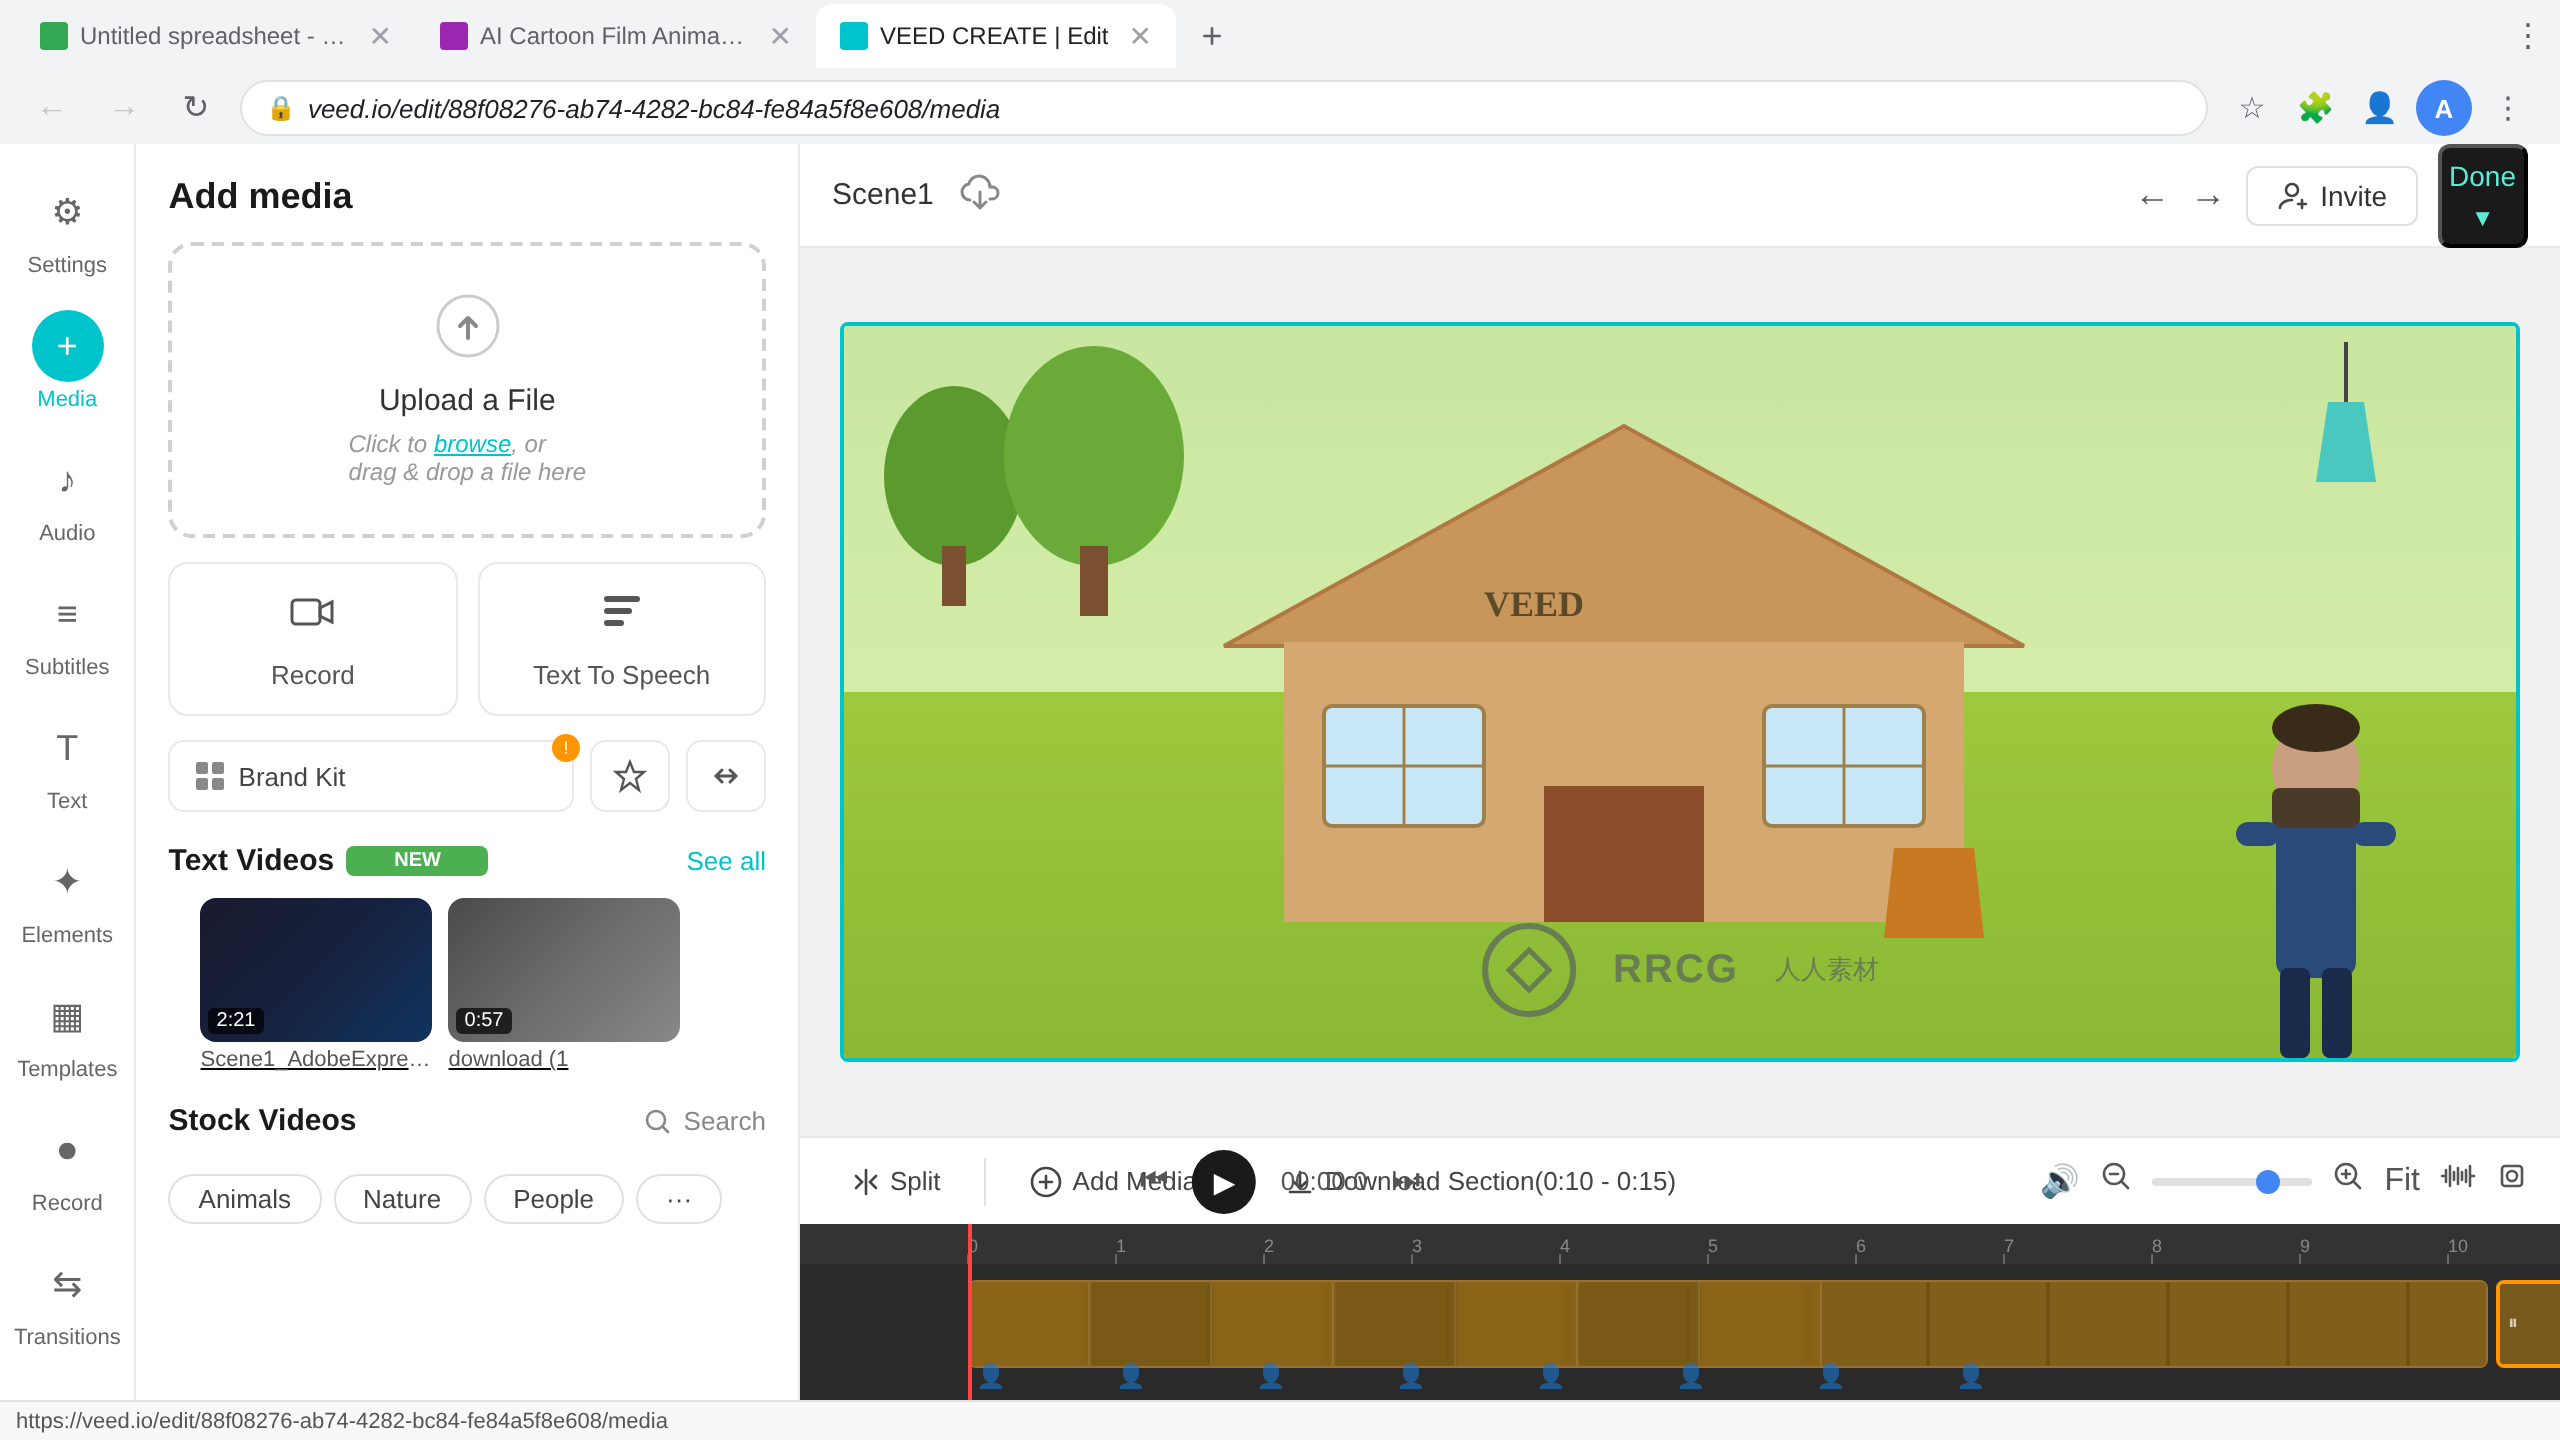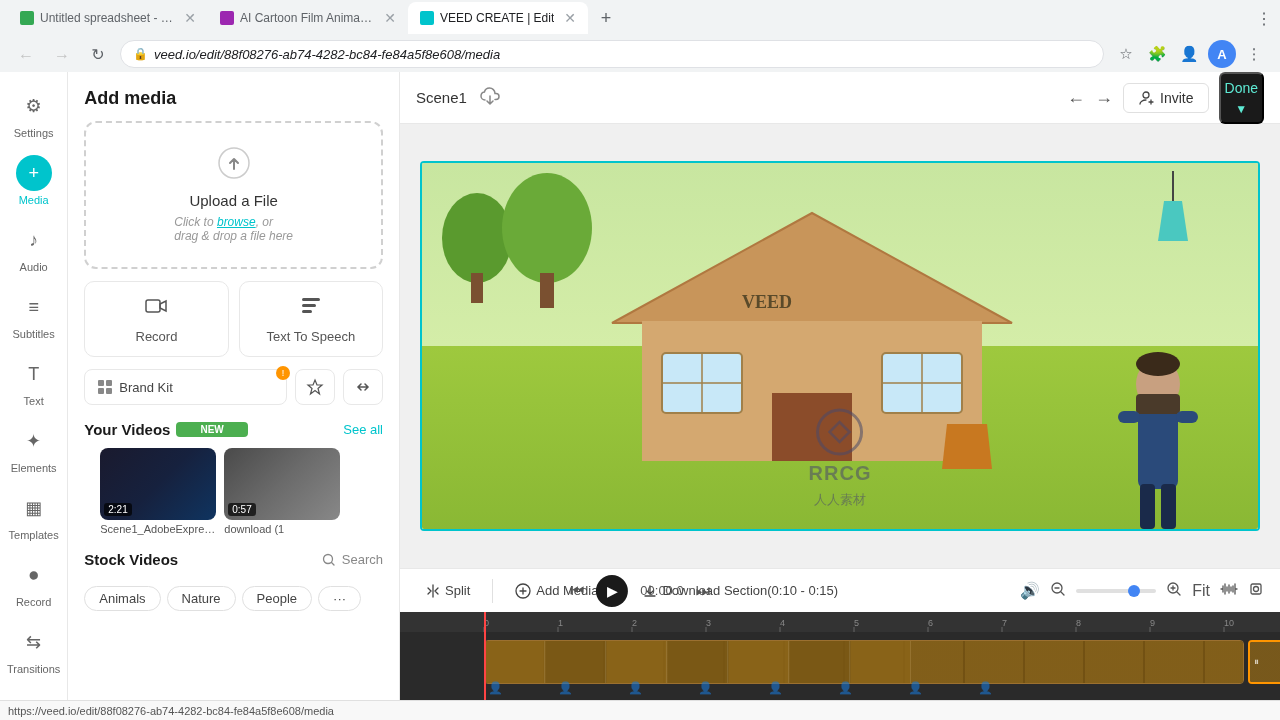--- a/index.html
+++ b/index.html
@@ -62,21 +62,21 @@
     .see-all { color: #00c4cc; font-size: 13px; cursor: pointer; }
 
     .video-grid { display: flex; gap: 8px; padding: 0 16px 16px; overflow: hidden; }
     .video-thumb { width: 116px; height: 72px; border-radius: 8px; overflow: hidden; position: relative; flex-shrink: 0; cursor: pointer; }
     .video-thumb-placeholder { width: 100%; height: 100%; display: flex; align-items: center; justify-content: center; }
     .thumb-1 { background: linear-gradient(135deg, #1a1a2e 0%, #16213e 50%, #0f3460 100%); }
     .thumb-2 { background: linear-gradient(135deg, #2c3e50 0%, #4a6741 50%, #8b9e5a 100%); }
     .thumb-3 { background: linear-gradient(135deg, #4a4a4a 0%, #6b6b6b 50%, #888 100%); }
     .video-duration { position: absolute; bottom: 4px; left: 4px; background: rgba(0,0,0,0.7); color: #fff; font-size: 10px; padding: 1px 4px; border-radius: 3px; }
     .video-label { font-size: 11px; color: #555; margin-top: 3px; white-space: nowrap; overflow: hidden; text-overflow: ellipsis; max-width: 116px; }
-    .video-item { display: flex; flex-direction: column; }
+    .video-item { display: flex; flex-direction: column; text-decoration: underline; }
 
     .stock-section { padding: 0 16px 12px; }
     .stock-title { font-size: 15px; font-weight: 600; color: #1a1a1a; margin-bottom: 10px; }
     .stock-search { display: flex; align-items: center; gap: 6px; color: #888; font-size: 13px; cursor: pointer; margin-bottom: 10px; }
     .stock-tags { display: flex; gap: 6px; flex-wrap: wrap; }
     .stock-tag { padding: 4px 14px; border: 1px solid #e0e0e0; border-radius: 20px; font-size: 13px; color: #444; cursor: pointer; }
 
     
     .main-area { flex: 1; display: flex; flex-direction: column; background: #f0f0f0; }
     .top-bar { height: 52px; background: #fff; display: flex; align-items: center; padding: 0 16px; border-bottom: 1px solid #e8e8e8; gap: 12px; }
@@ -270,21 +270,21 @@
       </div>
       <div class="icon-btn-small">
         <svg width="18" height="18" viewBox="0 0 18 18" fill="none">
           <path d="M5 9H13M7 6L4 9L7 12M11 6L14 9L11 12" stroke="#555" stroke-width="1.5" stroke-linecap="round"></path>
         </svg>
       </div>
     </div>
 
     <div class="your-videos-section">
       <div class="your-videos-header">
-        <span class="your-videos-title">Your Videos</span>
+        <span class="your-videos-title">Text Videos</span>
         <span class="new-badge">NEW</span>
         <span style="flex:1"></span>
         <span class="see-all">See all</span>
       </div>
       <div class="video-grid">
         <div class="video-item">
           <div class="video-thumb">
             <div class="video-thumb-placeholder thumb-1"></div>
             <span class="video-duration">2:21</span>
           </div>
@@ -402,21 +402,21 @@
             <ellipse cx="50" cy="35" rx="22" ry="12" fill="#3a2a1a"></ellipse>
             <rect x="28" y="65" width="44" height="20" rx="4" fill="#4a3a2a"></rect>
 
             <rect x="32" y="155" width="15" height="45" rx="4" fill="#1a2a4a"></rect>
             <rect x="53" y="155" width="15" height="45" rx="4" fill="#1a2a4a"></rect>
 
             <rect x="10" y="82" width="22" height="12" rx="6" fill="#2a4a7a"></rect>
             <rect x="68" y="82" width="22" height="12" rx="6" fill="#2a4a7a"></rect>
           </svg>
 
-          <div style="position:absolute;bottom:20px;left:50%;transform:translateX(-50%);opacity:0.55;display:flex;align-items:center;gap:6px;flex-direction:column;">
+          <div style="position:absolute;bottom:20px;left:50%;transform:translateX(-50%);opacity:0.55;display:flex;align-items:center;gap:18px;">
             <svg width="48" height="48" viewBox="0 0 48 48" fill="none">
               <circle cx="24" cy="24" r="22" stroke="#4a4a6a" stroke-width="3"></circle>
               <path d="M14 24L24 14L34 24L24 34L14 24Z" stroke="#4a4a6a" stroke-width="2.5" fill="none"></path>
             </svg>
             <span style="font-size:20px;font-weight:900;color:#4a4a6a;letter-spacing:1px;">RRCG</span>
             <span style="font-size:13px;color:#4a4a6a;">人人素材</span>
           </div>
         </div>
       </div>
     </div>

